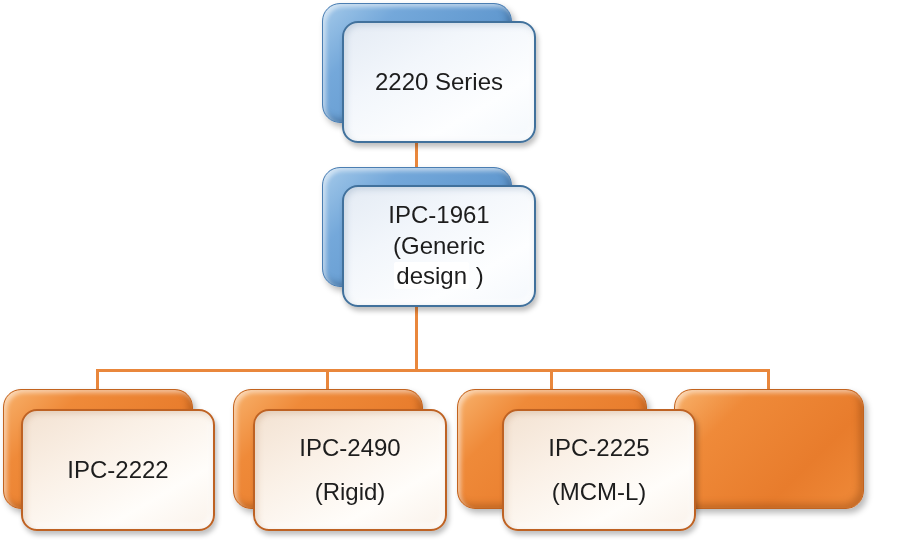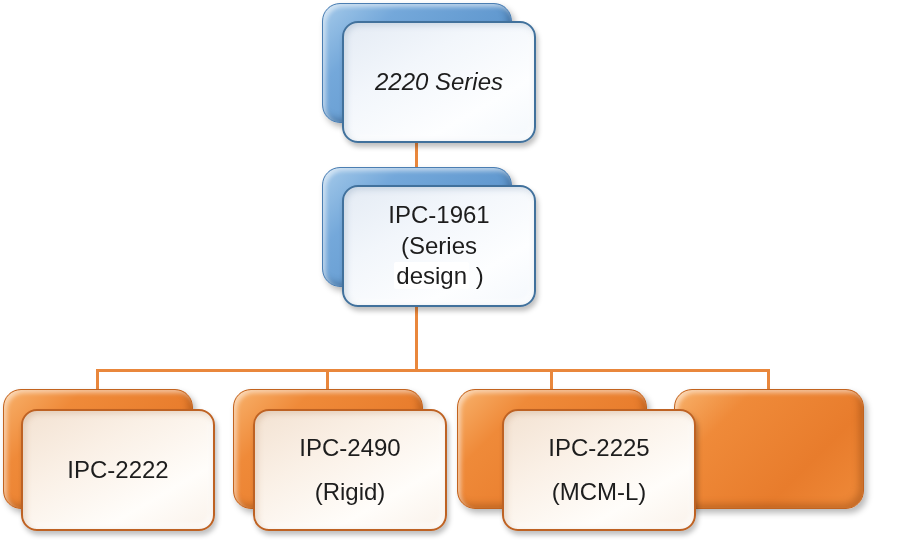--- a/index.html
+++ b/index.html
@@ -62,21 +62,21 @@
     border: 2px solid #BE6223;
     box-shadow: inset 2px 2px 6px rgba(170,115,70,0.28),
                 inset -2px -3px 6px rgba(255,255,255,0.95),
                 2px 4px 5px rgba(0,0,0,0.25);
   }
   .front.twoline { line-height: 1.2; gap: 15px; }
   .hl { background: #ffffff; padding: 0 2px; border-radius: 2px; margin-top: 32px; }
 
   
   #root-back  { left: 322px; top: 3px; }
-  #root-front { left: 342px; top: 21px; font-style: italic; }
+  #root-front { left: 342px; top: 21px; }
   #mid-back   { left: 322px; top: 167px; }
   #mid-front  { left: 342px; top: 185px; }
 
   #c1-back  { left: 3px;   top: 389px; }
   #c1-front { left: 21px;  top: 409px; }
   #c2-back  { left: 233px; top: 389px; }
   #c2-front { left: 253px; top: 409px; }
   #c3-back  { left: 457px; top: 389px; }
   #c3-front { left: 502px; top: 409px; }
   #c4-back  { left: 674px; top: 389px; }
@@ -104,21 +104,21 @@
   <div class="conn" id="conn-d4"></div>
 
   <div class="back blue" id="root-back"></div>
   <div class="front blue" id="root-front">
     <span>2220 Series</span>
   </div>
 
   <div class="back blue" id="mid-back"></div>
   <div class="front blue" id="mid-front">
     <span>IPC-1961</span>
-    <span>(Series</span>
+    <span>(Generic</span>
     <span><span class="hl">design</span><span> )</span></span>
   </div>
 
   <div class="back orange" id="c1-back"></div>
   <div class="front orange twoline" id="c1-front">
     <span>IPC-2222</span>
   </div>
 
   <div class="back orange" id="c2-back"></div>
   <div class="front orange twoline" id="c2-front">

